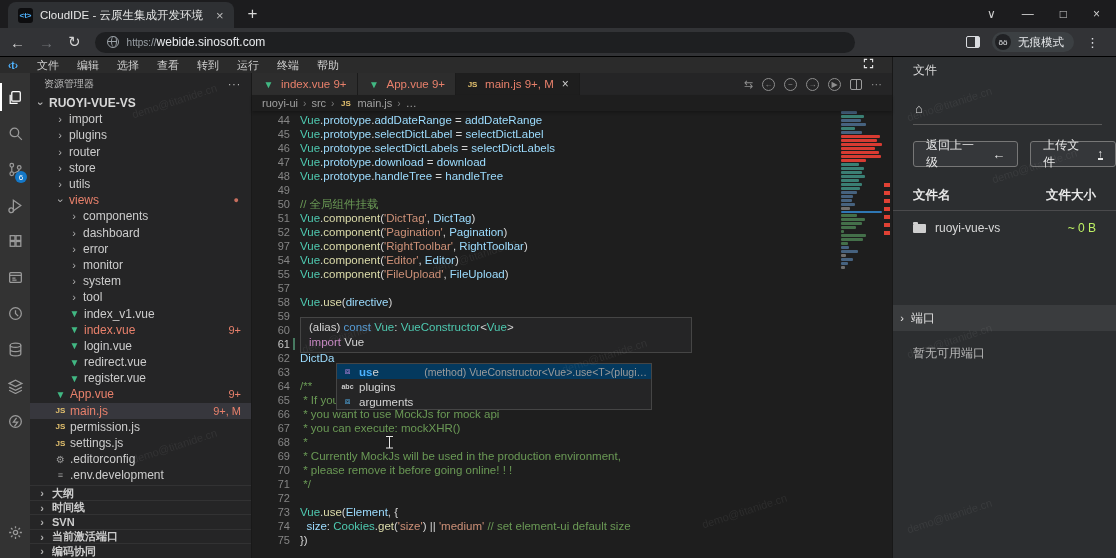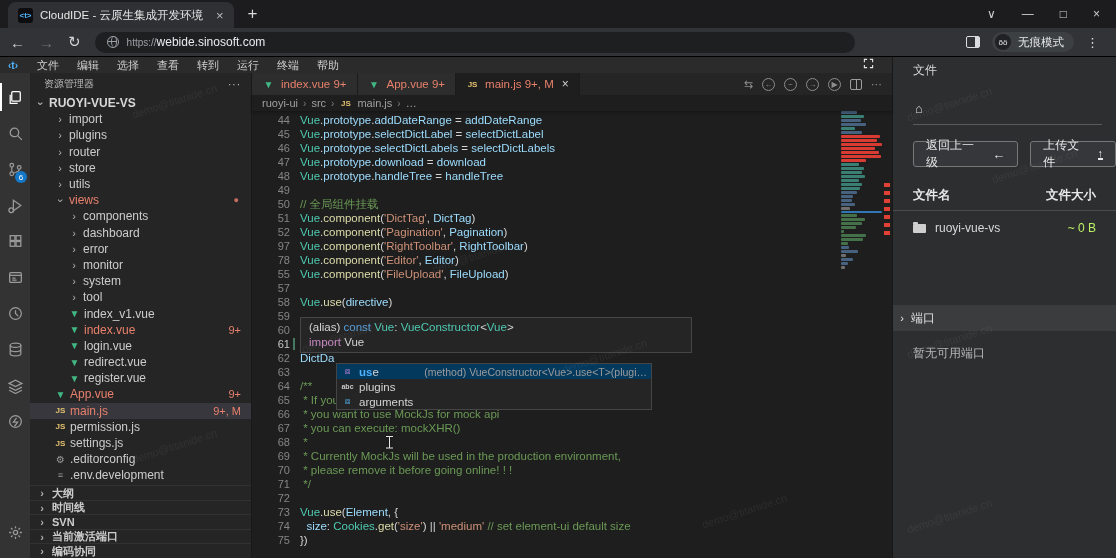--- a/index.html
+++ b/index.html
@@ -431,21 +431,21 @@
                 <div class="cline"><span class="ln">44</span><span class="ctext"><span class="tk-t">Vue</span><span class="tk-f">.</span><span class="tk-b">prototype</span><span class="tk-f">.</span><span class="tk-b">addDateRange</span><span class="tk-f"> = </span><span class="tk-b">addDateRange</span></span></div>
                 <div class="cline"><span class="ln">45</span><span class="ctext"><span class="tk-t">Vue</span><span class="tk-f">.</span><span class="tk-b">prototype</span><span class="tk-f">.</span><span class="tk-b">selectDictLabel</span><span class="tk-f"> = </span><span class="tk-b">selectDictLabel</span></span></div>
                 <div class="cline"><span class="ln">46</span><span class="ctext"><span class="tk-t">Vue</span><span class="tk-f">.</span><span class="tk-b">prototype</span><span class="tk-f">.</span><span class="tk-b">selectDictLabels</span><span class="tk-f"> = </span><span class="tk-b">selectDictLabels</span></span></div>
                 <div class="cline"><span class="ln">47</span><span class="ctext"><span class="tk-t">Vue</span><span class="tk-f">.</span><span class="tk-b">prototype</span><span class="tk-f">.</span><span class="tk-b">download</span><span class="tk-f"> = </span><span class="tk-b">download</span></span></div>
                 <div class="cline"><span class="ln">48</span><span class="ctext"><span class="tk-t">Vue</span><span class="tk-f">.</span><span class="tk-b">prototype</span><span class="tk-f">.</span><span class="tk-b">handleTree</span><span class="tk-f"> = </span><span class="tk-b">handleTree</span></span></div>
                 <div class="cline"><span class="ln">49</span><span class="ctext"></span></div>
                 <div class="cline"><span class="ln">50</span><span class="ctext"><span class="tk-c">// 全局组件挂载</span></span></div>
                 <div class="cline"><span class="ln">51</span><span class="ctext"><span class="tk-t">Vue</span><span class="tk-f">.</span><span class="tk-y">component</span><span class="tk-f">(</span><span class="tk-o">'DictTag'</span><span class="tk-f">, </span><span class="tk-b">DictTag</span><span class="tk-f">)</span></span></div>
                 <div class="cline"><span class="ln">52</span><span class="ctext"><span class="tk-t">Vue</span><span class="tk-f">.</span><span class="tk-y">component</span><span class="tk-f">(</span><span class="tk-o">'Pagination'</span><span class="tk-f">, </span><span class="tk-b">Pagination</span><span class="tk-f">)</span></span></div>
                 <div class="cline"><span class="ln">97</span><span class="ctext"><span class="tk-t">Vue</span><span class="tk-f">.</span><span class="tk-y">component</span><span class="tk-f">(</span><span class="tk-o">'RightToolbar'</span><span class="tk-f">, </span><span class="tk-b">RightToolbar</span><span class="tk-f">)</span></span></div>
-                <div class="cline"><span class="ln">78</span><span class="ctext"><span class="tk-t">Vue</span><span class="tk-f">.</span><span class="tk-y">component</span><span class="tk-f">(</span><span class="tk-o">'Editor'</span><span class="tk-f">, </span><span class="tk-b">Editor</span><span class="tk-f">)</span></span></div>
+                <div class="cline"><span class="ln">54</span><span class="ctext"><span class="tk-t">Vue</span><span class="tk-f">.</span><span class="tk-y">component</span><span class="tk-f">(</span><span class="tk-o">'Editor'</span><span class="tk-f">, </span><span class="tk-b">Editor</span><span class="tk-f">)</span></span></div>
                 <div class="cline"><span class="ln">55</span><span class="ctext"><span class="tk-t">Vue</span><span class="tk-f">.</span><span class="tk-y">component</span><span class="tk-f">(</span><span class="tk-o">'FileUpload'</span><span class="tk-f">, </span><span class="tk-b">FileUpload</span><span class="tk-f">)</span></span></div>
                 <div class="cline"><span class="ln">57</span><span class="ctext"></span></div>
                 <div class="cline"><span class="ln">58</span><span class="ctext"><span class="tk-t">Vue</span><span class="tk-f">.</span><span class="tk-y">use</span><span class="tk-f">(</span><span class="tk-b">directive</span><span class="tk-f">)</span></span></div>
                 <div class="cline"><span class="ln">59</span><span class="ctext"></span></div>
                 <div class="cline"><span class="ln">60</span><span class="ctext"></span></div>
                 <div class="cline cur"><span class="ln">61<span class="gmark"></span></span><span class="ctext"><span class="tk-t">Vue</span><span class="tk-f">.</span><span class="tk-f">us</span><span class="caret"></span><span class="blame">You, seconds ago • Uncommitted changes</span></span></div>
                 <div class="cline"><span class="ln">62</span><span class="ctext"><span class="tk-b">DictDa</span></span></div>
                 <div class="cline"><span class="ln">63</span><span class="ctext"></span></div>
                 <div class="cline"><span class="ln">64</span><span class="ctext"><span class="tk-c">/**</span></span></div>
                 <div class="cline"><span class="ln">65</span><span class="ctext"><span class="tk-c"> * If you don't want to use mock-server</span></span></div>

